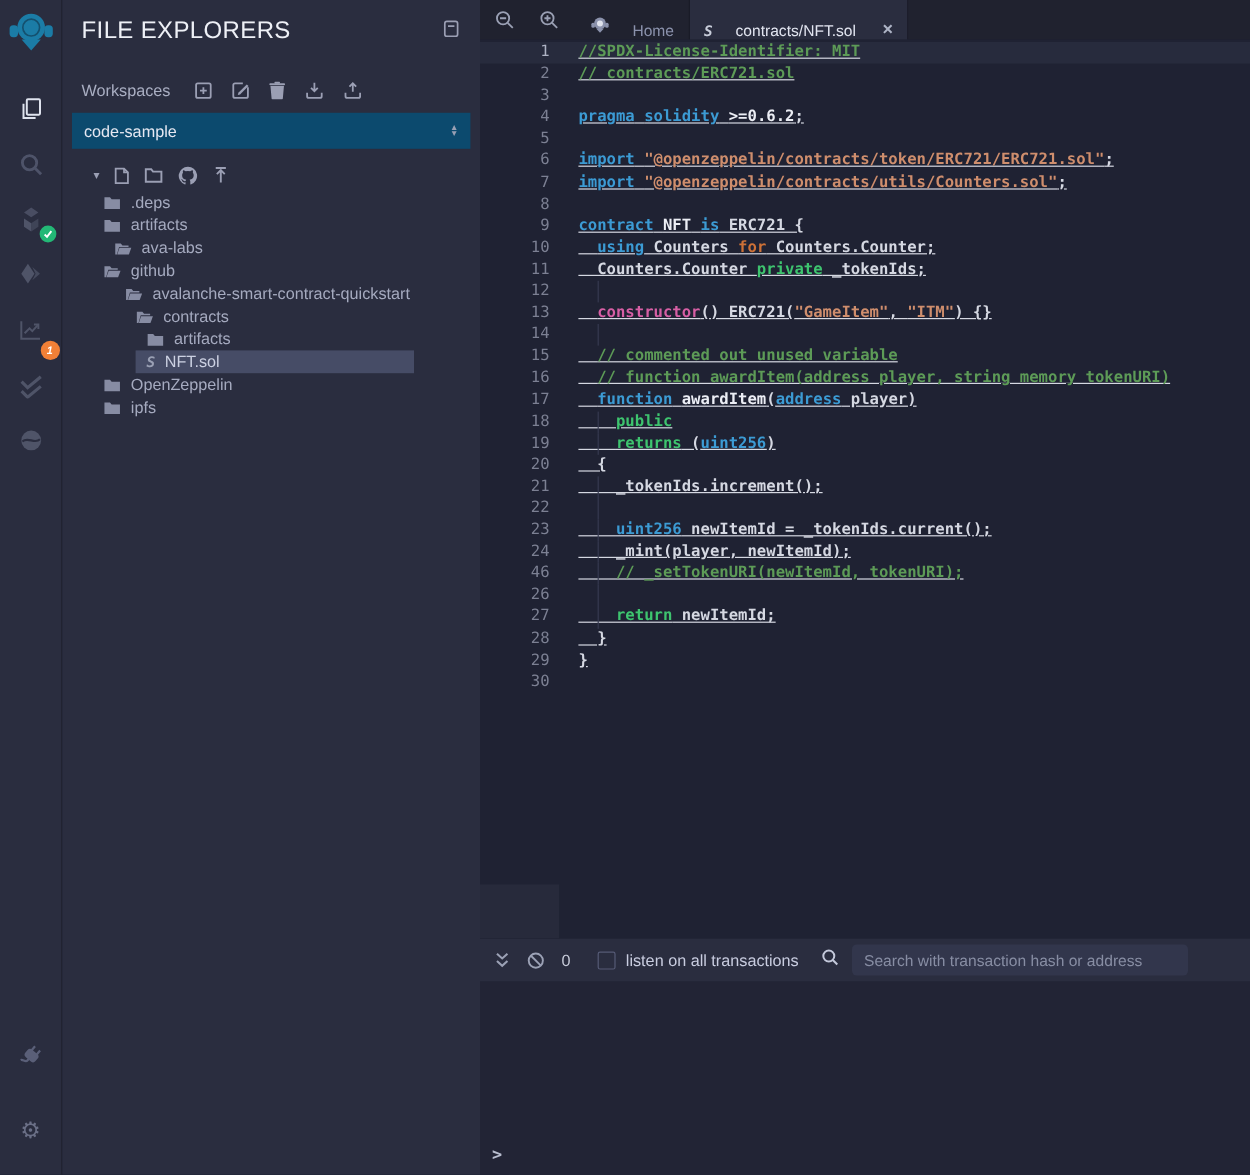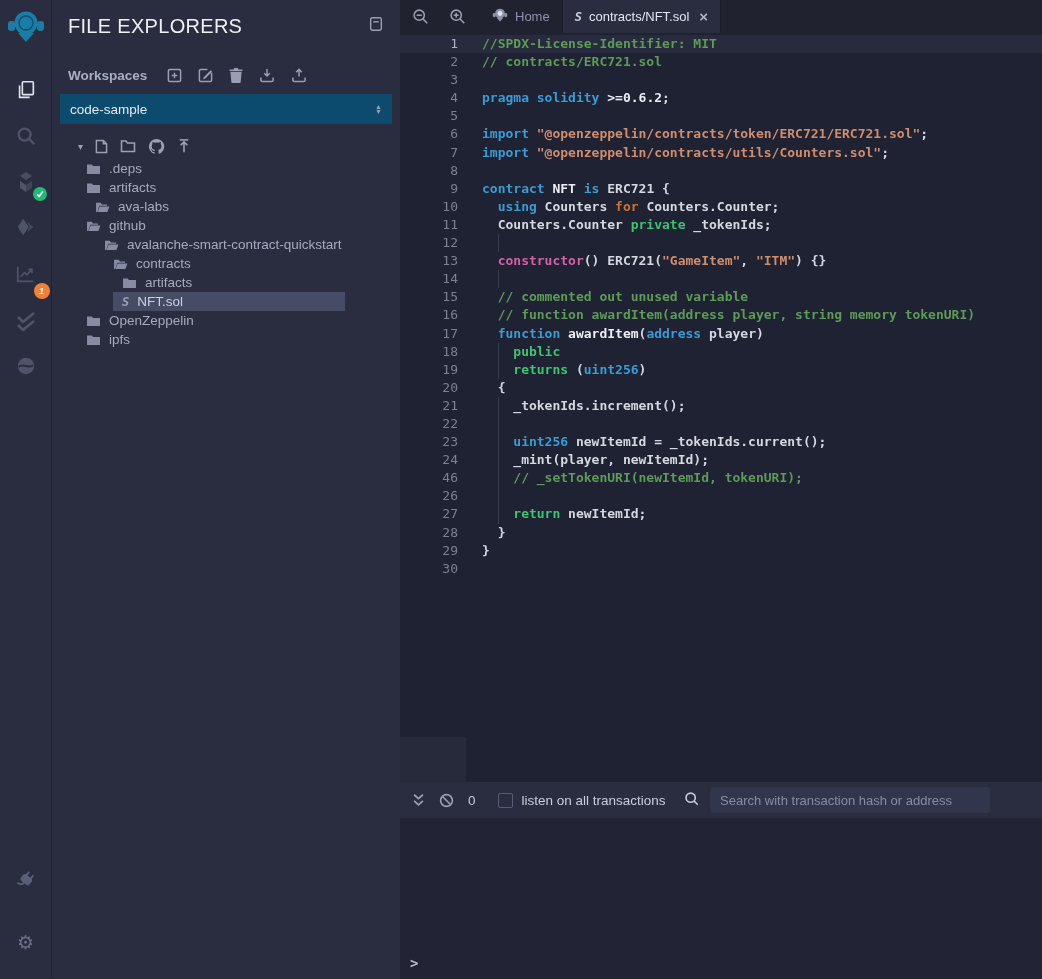--- a/index.html
+++ b/index.html
@@ -22,21 +22,21 @@
   .rail-bottom { margin-top:auto; padding-bottom:14px; display:flex; flex-direction:column;
     align-items:center; gap:16px; }
   .gear-glyph { font-size:19px; color:#6a6f86; line-height:1; }
 
   
   .filepanel { width:348px; background:#2a2d3f; flex-shrink:0; padding-top:12px;
     color:#a9aec5; position:relative; }
   .fp-head { display:flex; align-items:center; justify-content:space-between;
     padding:0 16px 0 16px; height:28px; }
   .fp-title { color:#eef0f6; font-size:20px; letter-spacing:.3px; }
-  .ws-row { display:flex; align-items:center; gap:16px; padding:0 16px; margin-top:24px; height:22px;font-weight:bold; }
+  .ws-row { display:flex; align-items:center; gap:16px; padding:0 16px; margin-top:24px; height:22px; }
   .ws-label { font-size:13.5px; color:#a9aec2; margin-right:4px; }
   .ws-actions { display:flex; gap:16px; align-items:center; color:#9b9fb4; }
   .ws-actions span { display:flex; cursor:pointer; }
   .wselect { margin:8px 8px 0; height:30px; background:#0c4a6e; display:flex;
     align-items:center; justify-content:space-between; padding:0 10px 0 10px;
     color:#e6e8f2; font-size:13.5px; cursor:pointer; }
   .caret-ud { display:flex; flex-direction:column; line-height:5px; font-size:7px; color:#9aa0b4; }
   .tree-tools { display:flex; align-items:center; gap:12px; padding:0 0 0 26px;
     margin-top:13px; height:18px; color:#9b9fb4; }
   .tree-tools span { display:flex; cursor:pointer; }
@@ -46,38 +46,38 @@
   .tin { display:inline-flex; align-items:center; gap:8px; height:19px;
     margin-left:-9px; padding-left:9px; }
   .trow.sel .tin { background:#464c66; width:232px; color:#ccd1e2; }
   .tlabel { white-space:nowrap; }
 
   
   .editorcol { flex:1; display:flex; flex-direction:column; min-width:0; }
   .tabbar { height:33px; background:#20222f; display:flex; align-items:stretch; flex-shrink:0; }
   .zoomies { display:flex; align-items:center; gap:20px; padding:0 14px 0 12px; color:#9aa0b4; }
   .zoomies span { display:flex; cursor:pointer; }
-  .tab { display:flex; align-items:center; gap:7px; padding:0 12px; font-size:13px;
+  .tab { display:flex; align-items:flex-end; gap:19px; padding:0 12px; font-size:13px;
     color:#8b92ac; cursor:pointer; border-right:1px solid #191b27; }
   .tab:first-of-type { border-left:1px solid #191b27; }
   .tab.active { background:#2a2d3f; color:#e2e5f0; }
   .sol-glyph { font-weight:bold; font-size:12px; font-style:italic; color:#9aa0b4;
     font-family:"DejaVu Sans Mono", monospace; }
   .tab.active .sol-glyph { color:#c8cdda; }
   .tab-close { font-size:15px; font-weight:bold; color:#aeb4c6; margin-left:3px; cursor:pointer; }
   .tab-fill { flex:1; background:#20222f; }
 
   
   .code { flex:1; background:#1f2233; overflow:hidden; position:relative; padding-top:2px;
     font-family:"DejaVu Sans Mono", monospace; font-size:13px; font-weight:600; }
   .line { display:flex; height:18.1px; line-height:18.1px; white-space:pre; }
   .line.hl { background:#272b3d; }
   .ln { width:58px; flex-shrink:0; text-align:right; color:#7c8093; font-weight:400; }
   .hl .ln { color:#aeb3c4; }
-  .lc { padding-left:24px; position:relative; color:#d5d8e2; }
+  .lc { padding-left:24px; position:relative; color:#d5d8e2;text-decoration:underline; }
   .guide { position:absolute; left:calc(24px + 2ch); top:0; bottom:0; width:1px; background:#363a50; }
   .kw { color:#3c9bd4; } .st { color:#cf8e6d; } .cm { color:#5d9b57; }
   .md { color:#3ec46f; } .ct { color:#cd7137; } .fn { color:#d75fa5; }
   .nu,.bd { color:#eceef5; font-weight:bold; } .pl { color:#d5d8e2; }
   .editor-corner-box { position:absolute; left:0; bottom:0; width:66px; height:45px; background:#272a3b; }
 
   
   .termbar { height:36px; background:#2a2d3f; display:flex; align-items:center;
     padding:0 12px; flex-shrink:0; color:#9ba1b5; }
   .termbar .tool { display:flex; margin-right:14px; cursor:pointer; }

